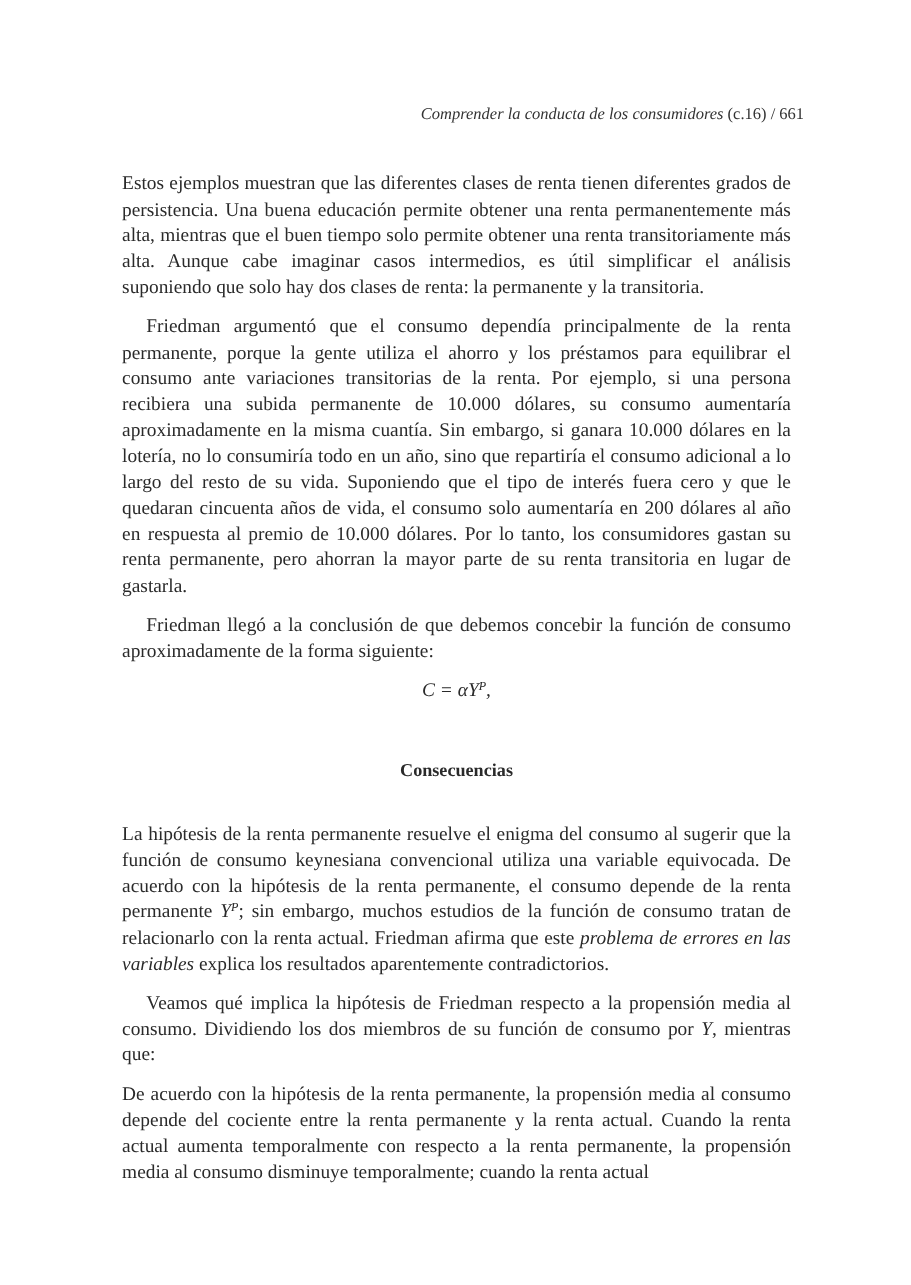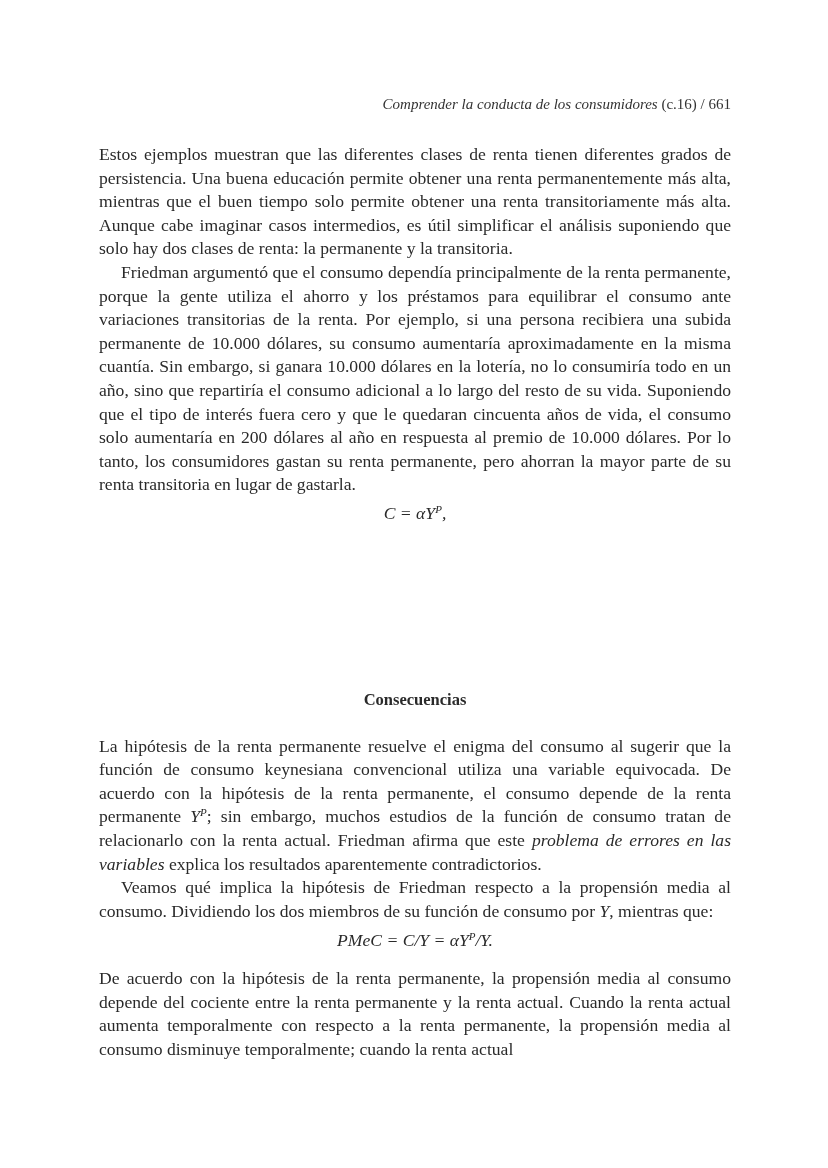--- a/index.html
+++ b/index.html
@@ -10,21 +10,21 @@
     color: #2a2a2a; font-size: 17.6px; line-height: 23.6px;
   }
   .running-head {
     position: absolute; top: 93px; right: 0;
     font-size: 15px; color: #333;
     white-space: nowrap;
     margin-left: 36px;
   }
   .running-head .title { font-style: italic; }
   .body-block { position: absolute; left: 0; width: 632px; }
-  p { margin: 0; text-align: justify; hyphens: manual; }
+  p { margin: 12px; text-align: justify; hyphens: manual; }
   p.indent { text-indent: 22px; }
   .equation { text-align: center; font-style: italic; margin: 0; }
   .equation sup { font-size: 11px; vertical-align: 6px; line-height: 0; }
   sup { font-size: 11px; vertical-align: 6px; line-height: 0; }
   .heading { font-weight: bold; font-size: 16.5px; margin: 0; text-align: center; }
   em { font-style: italic; }
 </style>
 </head>
 <body>
 
@@ -33,25 +33,25 @@
   <div class="running-head">
     <span class="title">Comprender la conducta de los consumidores</span>
     <span>(c.16)</span>
     <span>/</span>
     <span>661</span>
   </div>
 
   <div class="body-block" style="top:143px;">
     <p>Estos ejemplos muestran que las diferentes clases de renta tienen diferentes grados de persistencia. Una buena educación permite obtener una renta permanentemente más alta, mientras que el buen tiempo solo permite obtener una renta transitoriamente más alta. Aunque cabe imaginar casos intermedios, es útil simplificar el análisis suponiendo que solo hay dos clases de renta: la permanente y la transitoria.</p>
     <p class="indent">Friedman argumentó que el consumo dependía principalmente de la renta permanente, porque la gente utiliza el ahorro y los préstamos para equilibrar el consumo ante variaciones transitorias de la renta. Por ejemplo, si una persona recibiera una subida permanente de 10.000 dólares, su consumo aumentaría aproximadamente en la misma cuantía. Sin embargo, si ganara 10.000 dólares en la lotería, no lo consumiría todo en un año, sino que repartiría el consumo adicional a lo largo del resto de su vida. Suponiendo que el tipo de interés fuera cero y que le quedaran cincuenta años de vida, el consumo solo aumentaría en 200 dólares al año en respuesta al premio de 10.000 dólares. Por lo tanto, los consumidores gastan su renta permanente, pero ahorran la mayor parte de su renta transitoria en lugar de gastarla.</p>
+    <p class="indent">Friedman llegó a la conclusión de que debemos concebir la función de consumo aproximadamente de la forma siguiente:</p>
     <p class="equation" style="margin:5px 0 9px 0;font-style:italic;"><span>C = αY</span><sup>P</sup><span>,</span></p>
   </div>
 
   <div class="body-block" style="top:688px;">
     <h3 class="heading">Consecuencias</h3>
     <div style="height:23px;"></div>
     <p><span>La hipótesis de la renta permanente resuelve el enigma del consumo al sugerir que la función de consumo keynesiana convencional utiliza una variable equivocada. De acuerdo con la hipótesis de la renta permanente, el consumo depende de la renta permanente </span><em>Y</em><sup style="font-style:italic;">P</sup><span>; sin embargo, muchos estudios de la función de consumo tratan de relacionarlo con la renta actual. Friedman afirma que este </span><em>problema de errores en las variables</em><span> explica los resultados aparentemente contradictorios.</span></p>
     <p class="indent"><span>Veamos qué implica la hipótesis de Friedman respecto a la propensión media al consumo. Dividiendo los dos miembros de su función de consumo por </span><em>Y</em><span>, mientras que:</span></p>
-    <p class="equation" style="margin:6px 0 14px 0;"><span>PMeC = C/Y = αY</span><sup>P</sup><span>/Y.</span></p>
     <p>De acuerdo con la hipótesis de la renta permanente, la propensión media al consumo depende del cociente entre la renta permanente y la renta actual. Cuando la renta actual aumenta temporalmente con respecto a la renta permanente, la propensión media al consumo disminuye temporalmente; cuando la renta actual</p>
   </div>
 
 </div>
 
 </body></html>

